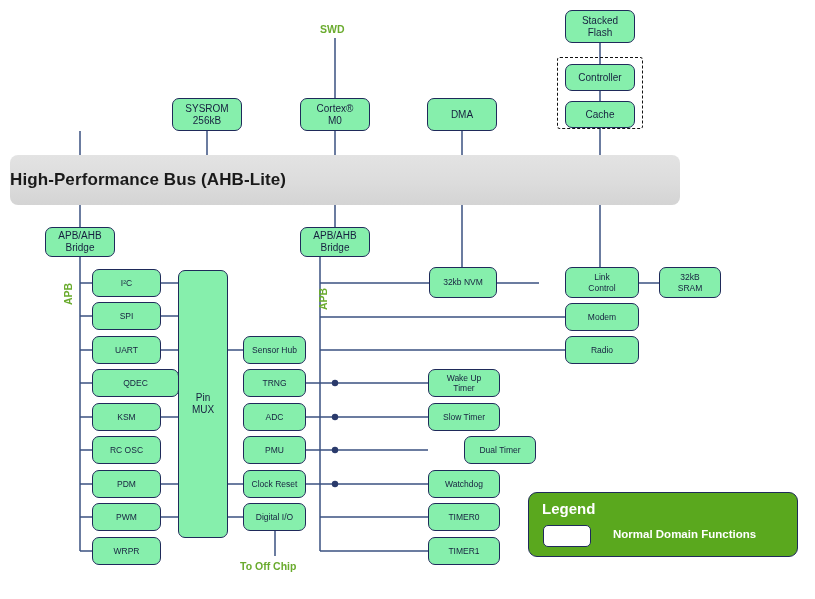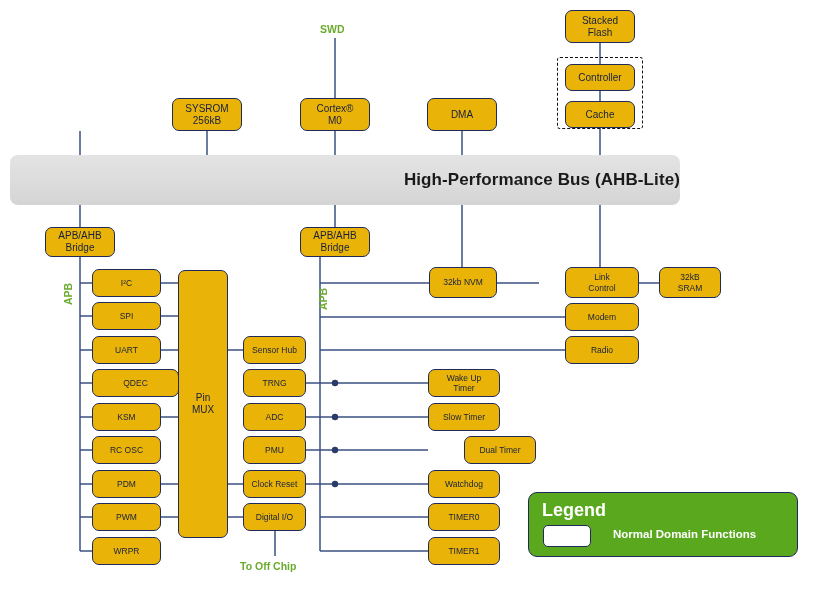--- a/index.html
+++ b/index.html
@@ -2,43 +2,43 @@
 <html><head>
 <meta charset="utf-8">
 <style>
   html,body{margin:0;padding:0;background:#ffffff;}
   body{width:815px;height:599px;position:relative;overflow:hidden;
        font-family:"Liberation Sans","DejaVu Sans",sans-serif;color:#16203f;}
   #canvas{position:absolute;left:0;top:0;width:815px;height:599px;}
   svg.wires{position:absolute;left:0;top:0;width:815px;height:599px;pointer-events:none;}
 
   .node{position:absolute;box-sizing:border-box;border:1.6px solid #1f2a5a;
-        border-radius:7px;background:#eab308;display:flex;align-items:center;
+        border-radius:7px;background:#86efac;display:flex;align-items:center;
         justify-content:center;text-align:center;line-height:1.18;
         font-size:10px;color:#16203f;z-index:3;}
   .node span{display:block;}
   .node.small{font-size:8.5px;}
   .node.med{font-size:10px;}
 
   .busbar{position:absolute;box-sizing:border-box;border-radius:8px;
           background:linear-gradient(180deg,#e3e3e3 0%,#dcdcdc 55%,#d4d4d4 100%);
-          display:flex;align-items:center;justify-content:flex-end;
+          display:flex;align-items:center;justify-content:flex-start;
           font-size:17px;font-weight:bold;color:#1a1a1a;z-index:2;
-          letter-spacing:.1px;padding-left:24px;}
+          letter-spacing:.1px;}
 
   .dashgroup{position:absolute;box-sizing:border-box;
              border:1.5px dashed #111111;border-radius:3px;background:transparent;z-index:2;}
 
   .greenlabel{position:absolute;color:#6aab2e;font-size:10.5px;font-weight:bold;z-index:4;}
   .greenlabel.rot{transform:rotate(-90deg);transform-origin:left top;white-space:nowrap;}
 
   .legend{position:absolute;box-sizing:border-box;border:1.4px solid #1f2a5a;
           border-radius:9px;background:#5aa81e;z-index:5;}
   .legend-title{position:absolute;left:13px;top:7px;color:#ffffff;
-                font-size:18px;font-weight:bold;}
+                font-size:15px;font-weight:bold;}
   .legend-swatch{position:absolute;left:14px;top:32px;width:46px;height:20px;
                  background:#ffffff;border:1.4px solid #1f2a5a;border-radius:5px;}
   .legend-text{position:absolute;left:84px;top:35px;color:#ffffff;
                font-size:11.5px;font-weight:bold;}
 </style>
 </head>
 <body>
 
 <div id="canvas">
 

